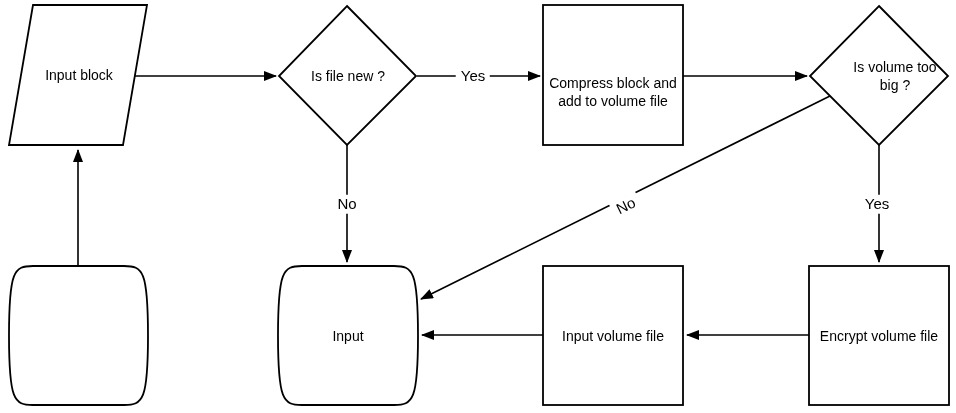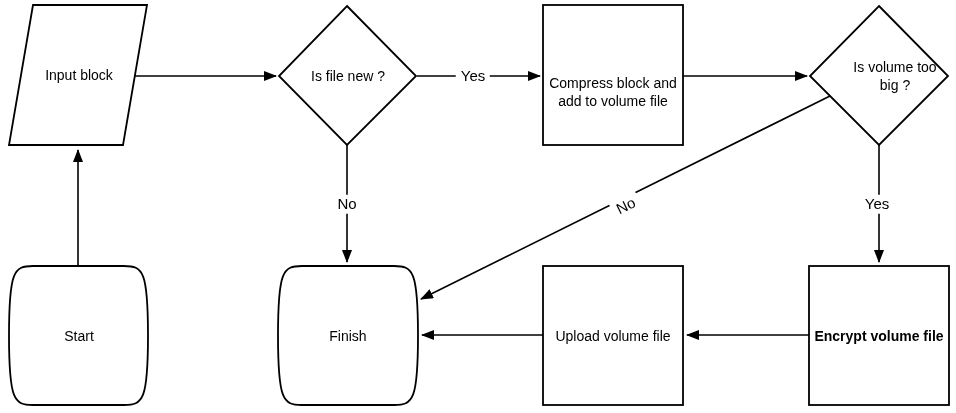--- a/index.html
+++ b/index.html
@@ -83,27 +83,26 @@
   </svg>
 
   <div class="node-label" style="left:79px; top:75px; width:110px;">Input block</div>
 
   <div class="node-label" style="left:348px; top:76px; width:120px;">Is file new ?</div>
 
   <div class="node-label" style="left:613px; top:76px; width:134px;margin-top:16px;">Compress block and add to volume file</div>
 
   <div class="node-label" style="left:879px; top:76px; width:96px;margin-left:16px;">Is volume too big ?</div>
 
-  <div class="node-label" style="left:79px; top:336px; width:120px;">Start</div>
 
-  <div class="node-label" style="left:348px; top:336px; width:120px;">Finish</div>
+  <div class="node-label" style="left:348px; top:336px; width:120px;">Input</div>
 
-  <div class="node-label" style="left:613px; top:336px; width:134px;">Upload volume file</div>
+  <div class="node-label" style="left:613px; top:336px; width:134px;">Input volume file</div>
 
-  <div class="node-label" style="left:879px; top:336px; width:136px;font-weight:bold;">Encrypt volume file</div>
+  <div class="node-label" style="left:879px; top:336px; width:136px;">Encrypt volume file</div>
 
   <div class="edge-label" style="left:473px; top:76px;">Yes</div>
 
   <div class="edge-label" style="left:347px; top:204px;">No</div>
 
   <div class="edge-label" style="left:877px; top:204px;">Yes</div>
 
   <div class="edge-label rotated" style="left:626px; top:206px;">No</div>
 
 </div>

